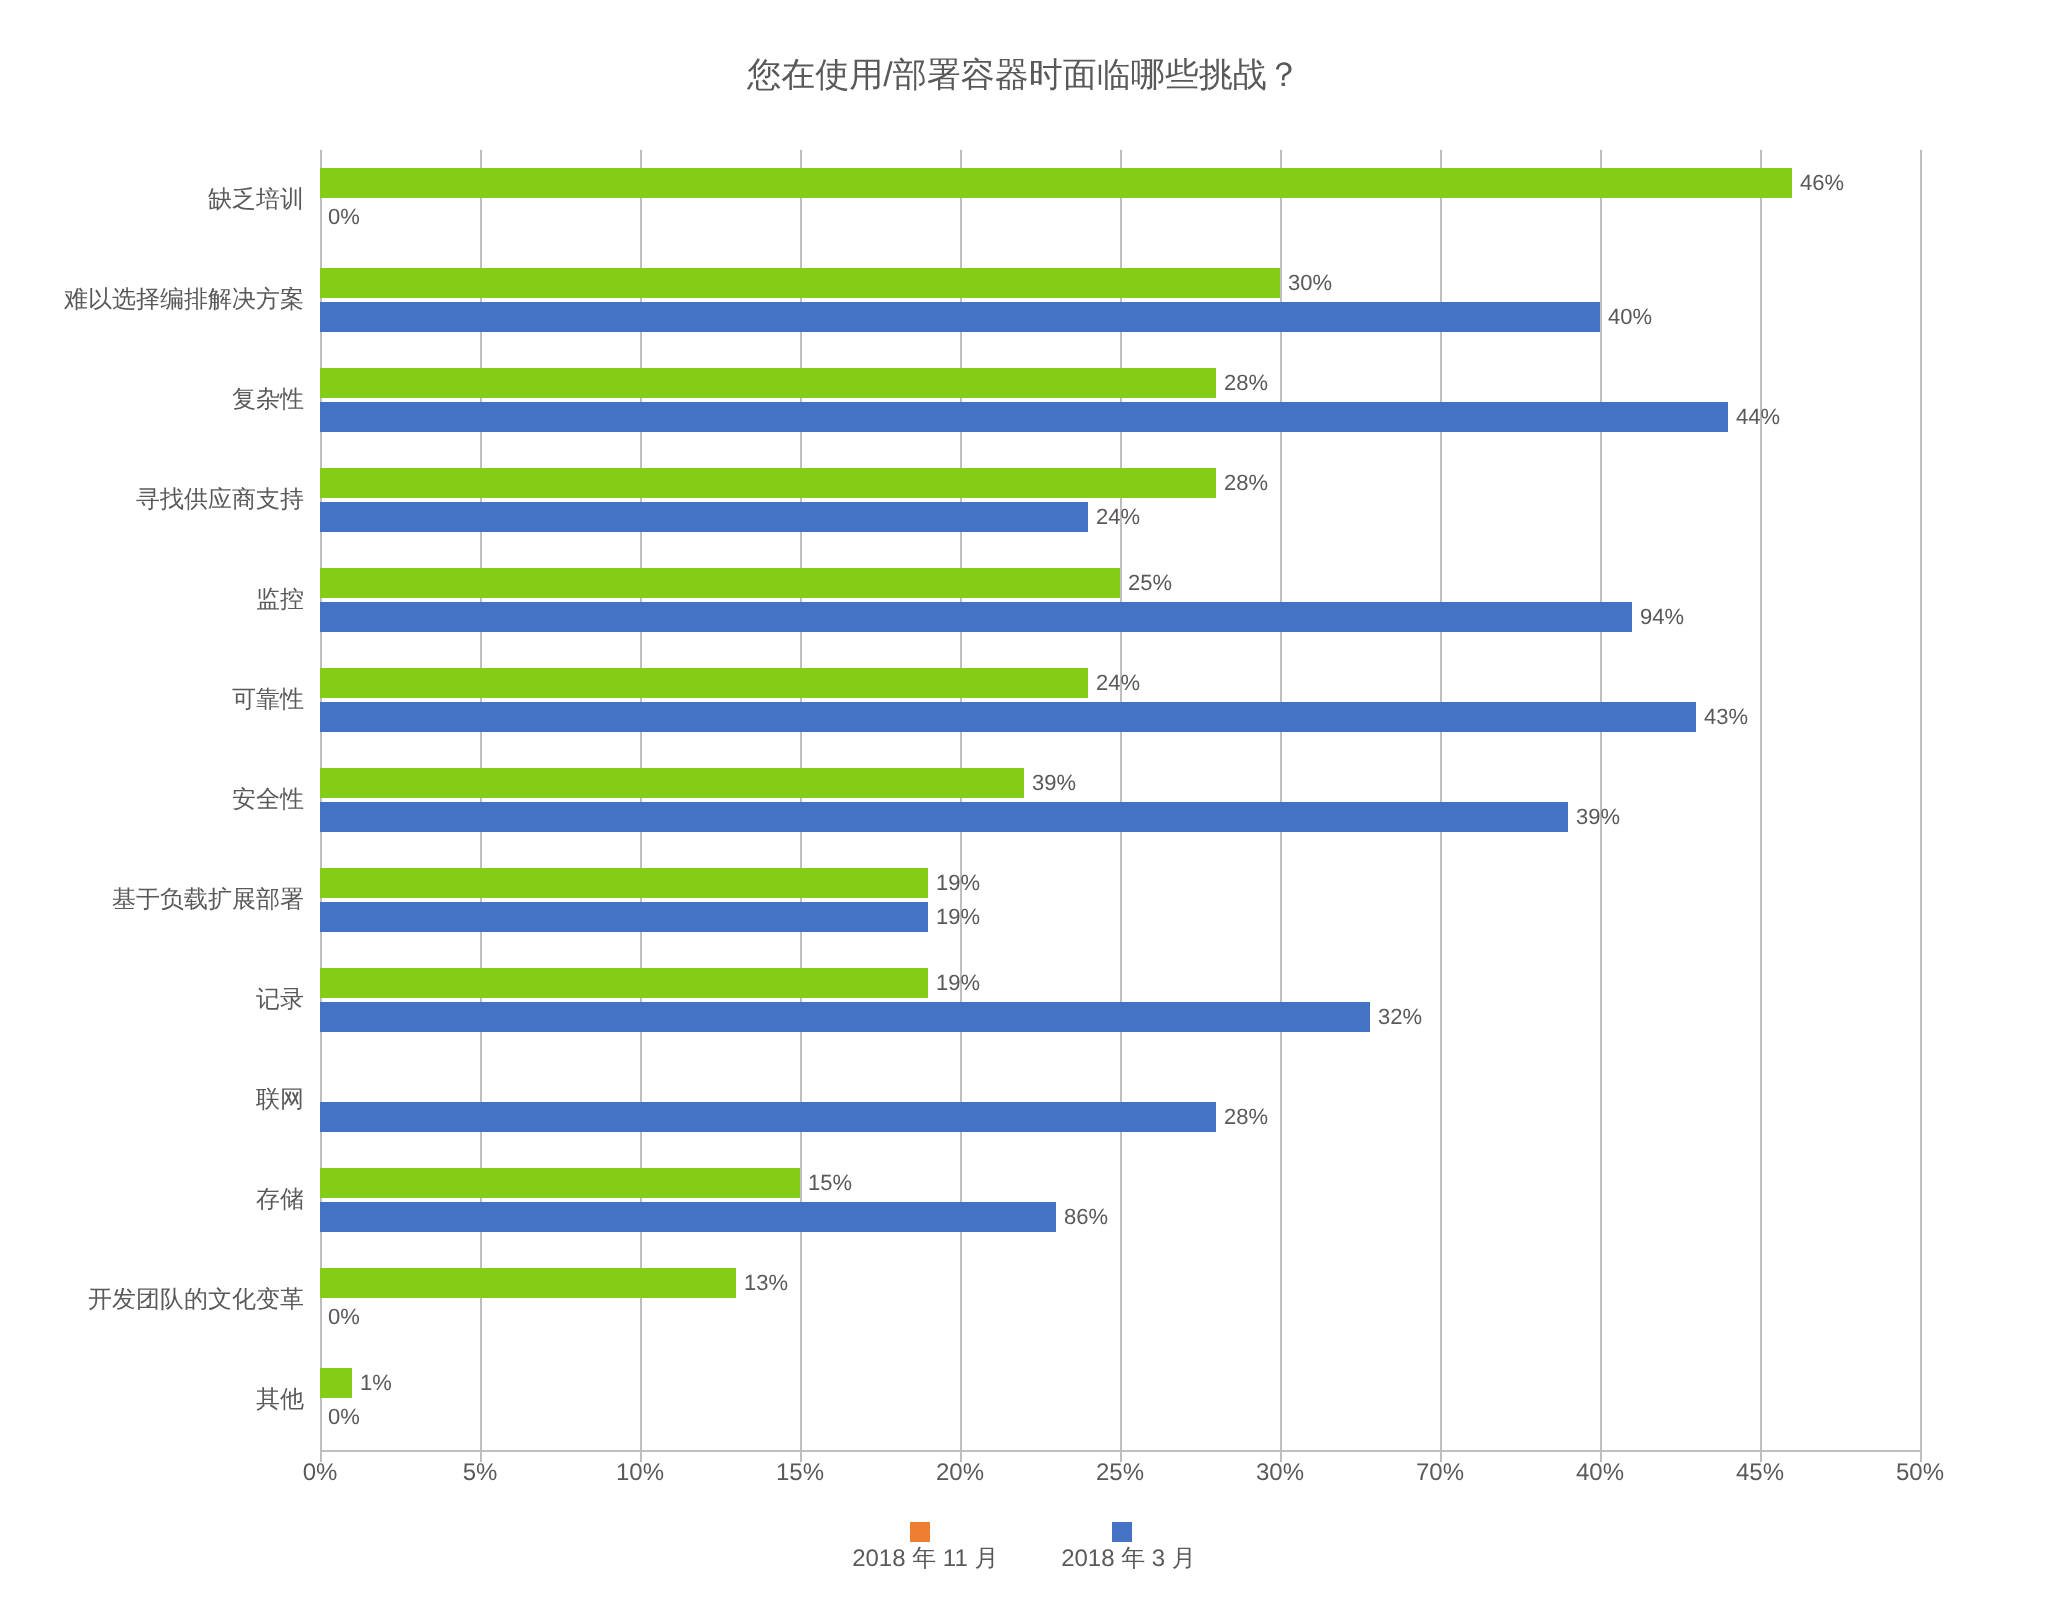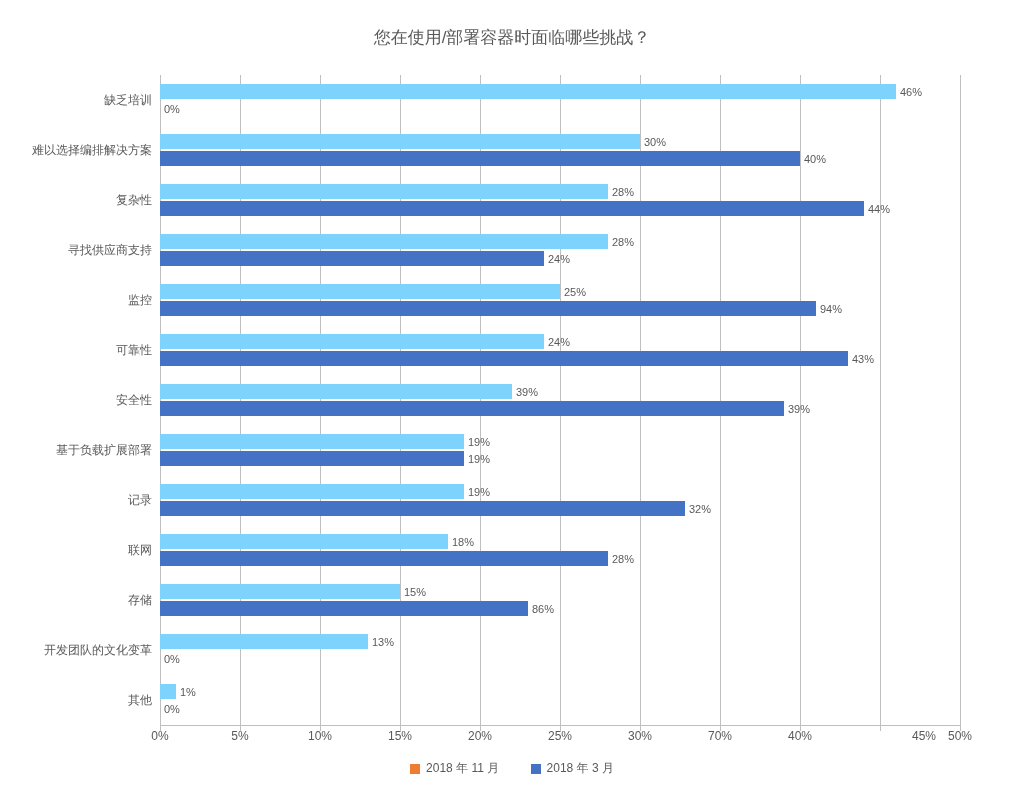--- a/index.html
+++ b/index.html
@@ -62,21 +62,21 @@
     font-size: 12px;
     color: #595959;
     white-space: nowrap;
     text-align: right;
   }
   .bar {
     position: absolute;
     left: 0;
     height: 15px;
   }
-  .bar.a { background: #7dd3fc; } 
+  .bar.a { background: #84cc16; } 
   .bar.b { background: #4472c4; } 
   .bar-label {
     position: absolute;
     left: 100%;
     margin-left: 4px;
     top: 50%;
     transform: translateY(-50%);
     font-size: 11px;
     color: #595959;
     white-space: nowrap;
@@ -87,20 +87,21 @@
     left: 0;
     width: 100%;
     text-align: center;
     font-size: 12px;
     color: #595959;
   }
   .legend .item {
     display: inline-flex;
     align-items: center;
     margin: 0 14px;
+    flex-direction: column;
   }
   .swatch {
     width: 10px;
     height: 10px;
     display: inline-block;
     margin-right: 6px;
   }
   .swatch.a { background: #ed7d31; }
   .swatch.b { background: #4472c4; }
 </style>
@@ -122,21 +123,21 @@
       <div class="tick-label" style="left: 320px;">20%</div>
       <div class="gridline" style="left: 400px;"></div>
       <div class="tick-label" style="left: 400px;">25%</div>
       <div class="gridline" style="left: 480px;"></div>
       <div class="tick-label" style="left: 480px;">30%</div>
       <div class="gridline" style="left: 560px;"></div>
       <div class="tick-label" style="left: 560px;">70%</div>
       <div class="gridline" style="left: 640px;"></div>
       <div class="tick-label" style="left: 640px;">40%</div>
       <div class="gridline" style="left: 720px;"></div>
-      <div class="tick-label" style="left: 764px;">45%</div>
+      <div class="tick-label" style="left: 720px;">45%</div>
       <div class="gridline" style="left: 800px;"></div>
       <div class="tick-label" style="left: 800px;">50%</div>
       <div class="group" style="top: 0px; height: 50px; padding-left: 27px;">
         <div class="cat-label">缺乏培训</div>
         <div class="bar a" style="width: 736px; top: 9px;">
           <span class="bar-label">46%</span>
         </div>
         <div class="bar b" style="width: 0px; top: 26px;">
           <span class="bar-label">0%</span>
         </div>
@@ -208,23 +209,20 @@
         <div class="cat-label">记录</div>
         <div class="bar a" style="width: 304px; top: 9px;">
           <span class="bar-label">19%</span>
         </div>
         <div class="bar b" style="width: 512px; top: 26px; padding-left: 13px;">
           <span class="bar-label">32%</span>
         </div>
       </div>
       <div class="group" style="top: 450px; height: 50px;">
         <div class="cat-label">联网</div>
-        <div class="bar a" style="width: 288px; top: 9px;">
-          <span class="bar-label">18%</span>
-        </div>
         <div class="bar b" style="width: 448px; top: 26px;">
           <span class="bar-label">28%</span>
         </div>
       </div>
       <div class="group" style="top: 500px; height: 50px;">
         <div class="cat-label">存储</div>
         <div class="bar a" style="width: 240px; top: 9px;">
           <span class="bar-label">15%</span>
         </div>
         <div class="bar b" style="width: 368px; top: 26px;">

